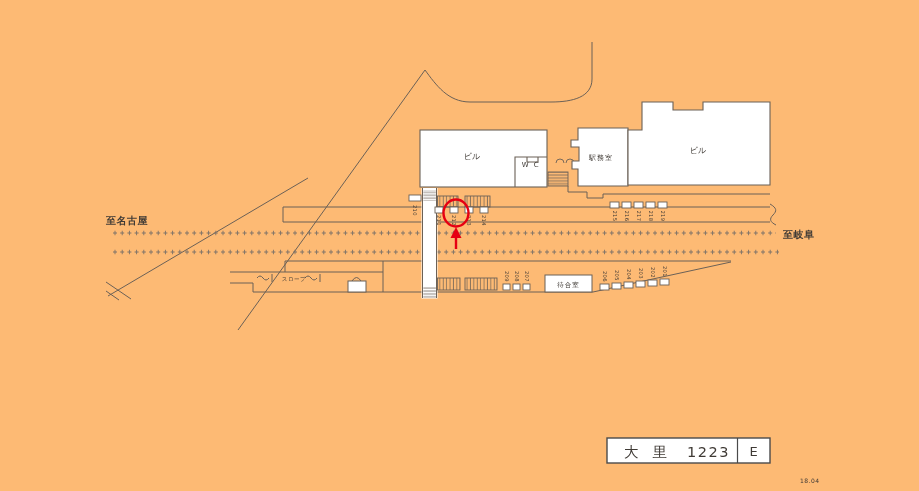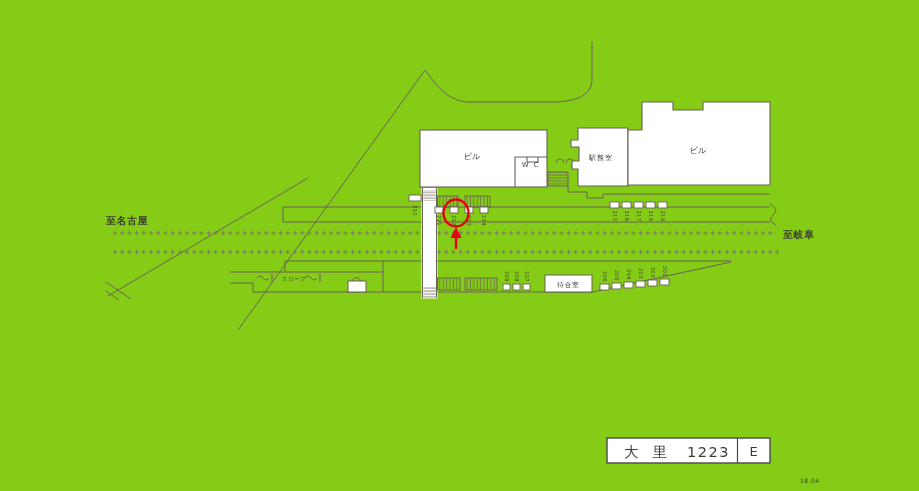--- a/index.html
+++ b/index.html
@@ -1,16 +1,16 @@
 <!DOCTYPE html>
 <html><head>
 <meta charset="utf-8">
 <style>
   html,body{margin:0;padding:0;background:#ffffff;}
-  .page{position:relative;width:919px;height:491px;background:#84cc16;overflow:hidden;
+  .page{position:relative;width:919px;height:491px;background:#fdba74;overflow:hidden;
         font-family:"DejaVu Sans",sans-serif;}
   svg text{fill:#3f3a35;}
   .jp{font-family:"DejaVu Sans",sans-serif;}
 </style>
 </head>
 <body>
 
 <div class="page">
 <svg width="919" height="491" viewBox="0 0 919 491">
   <defs>

